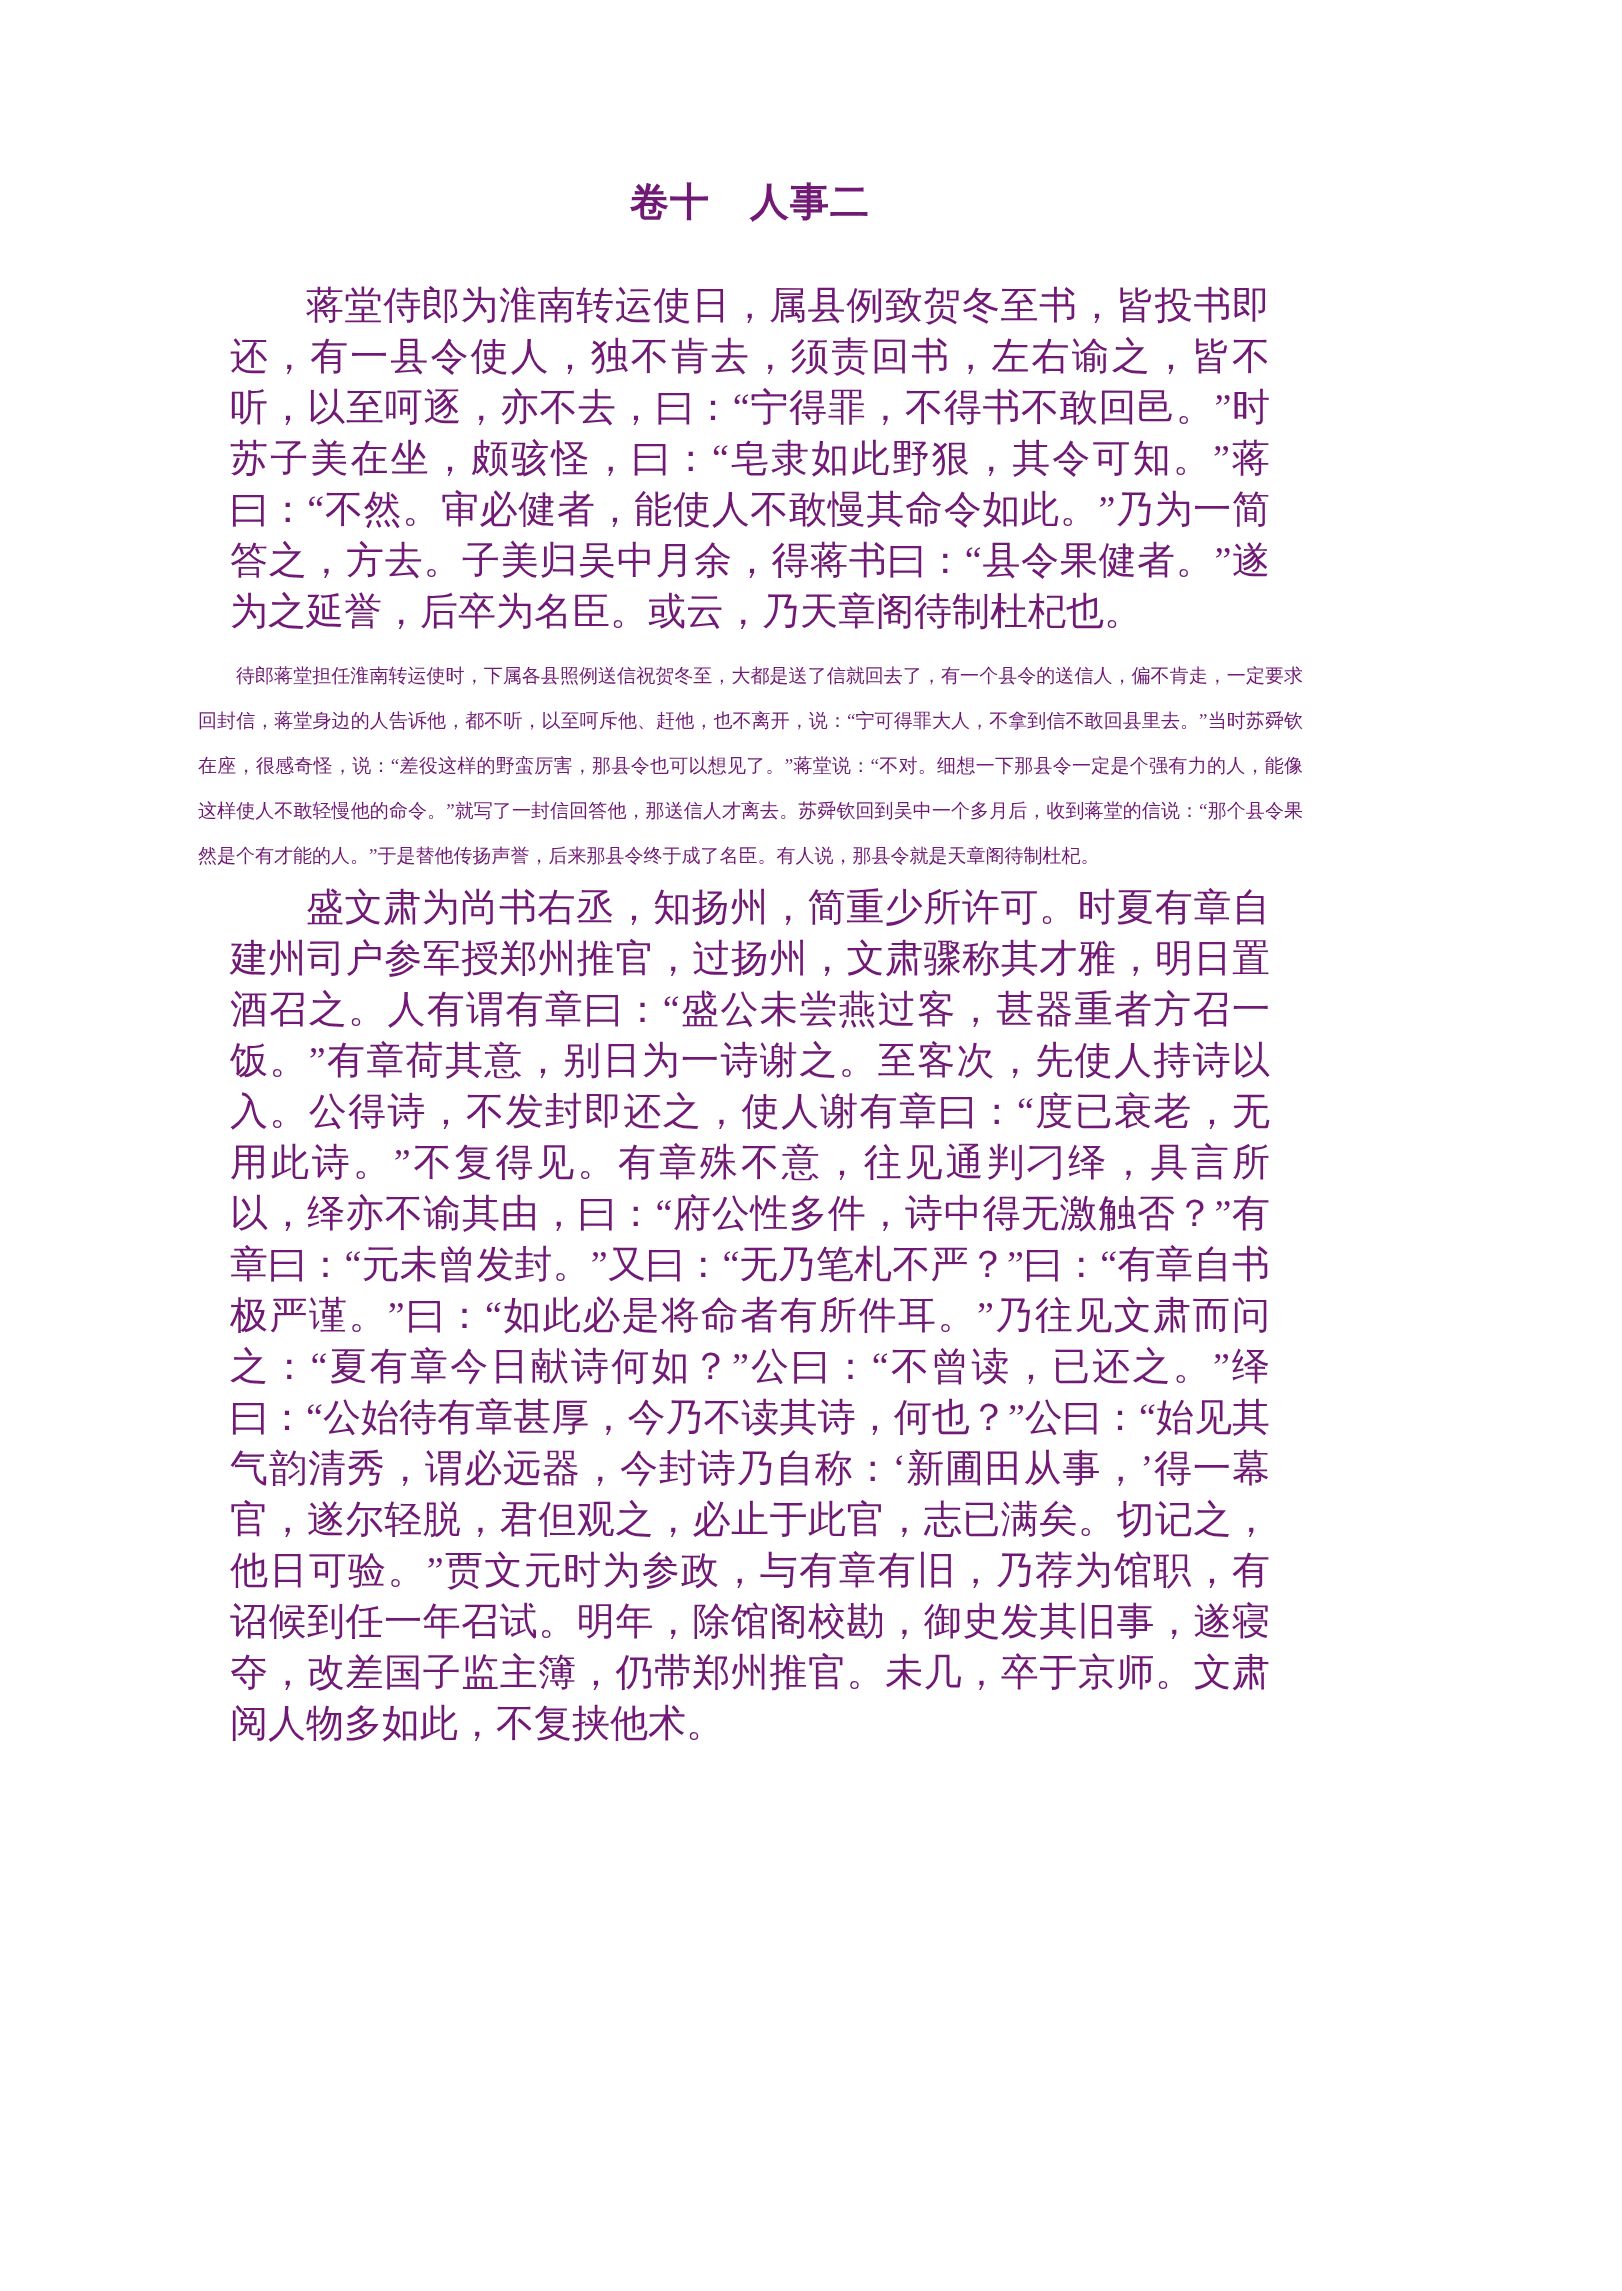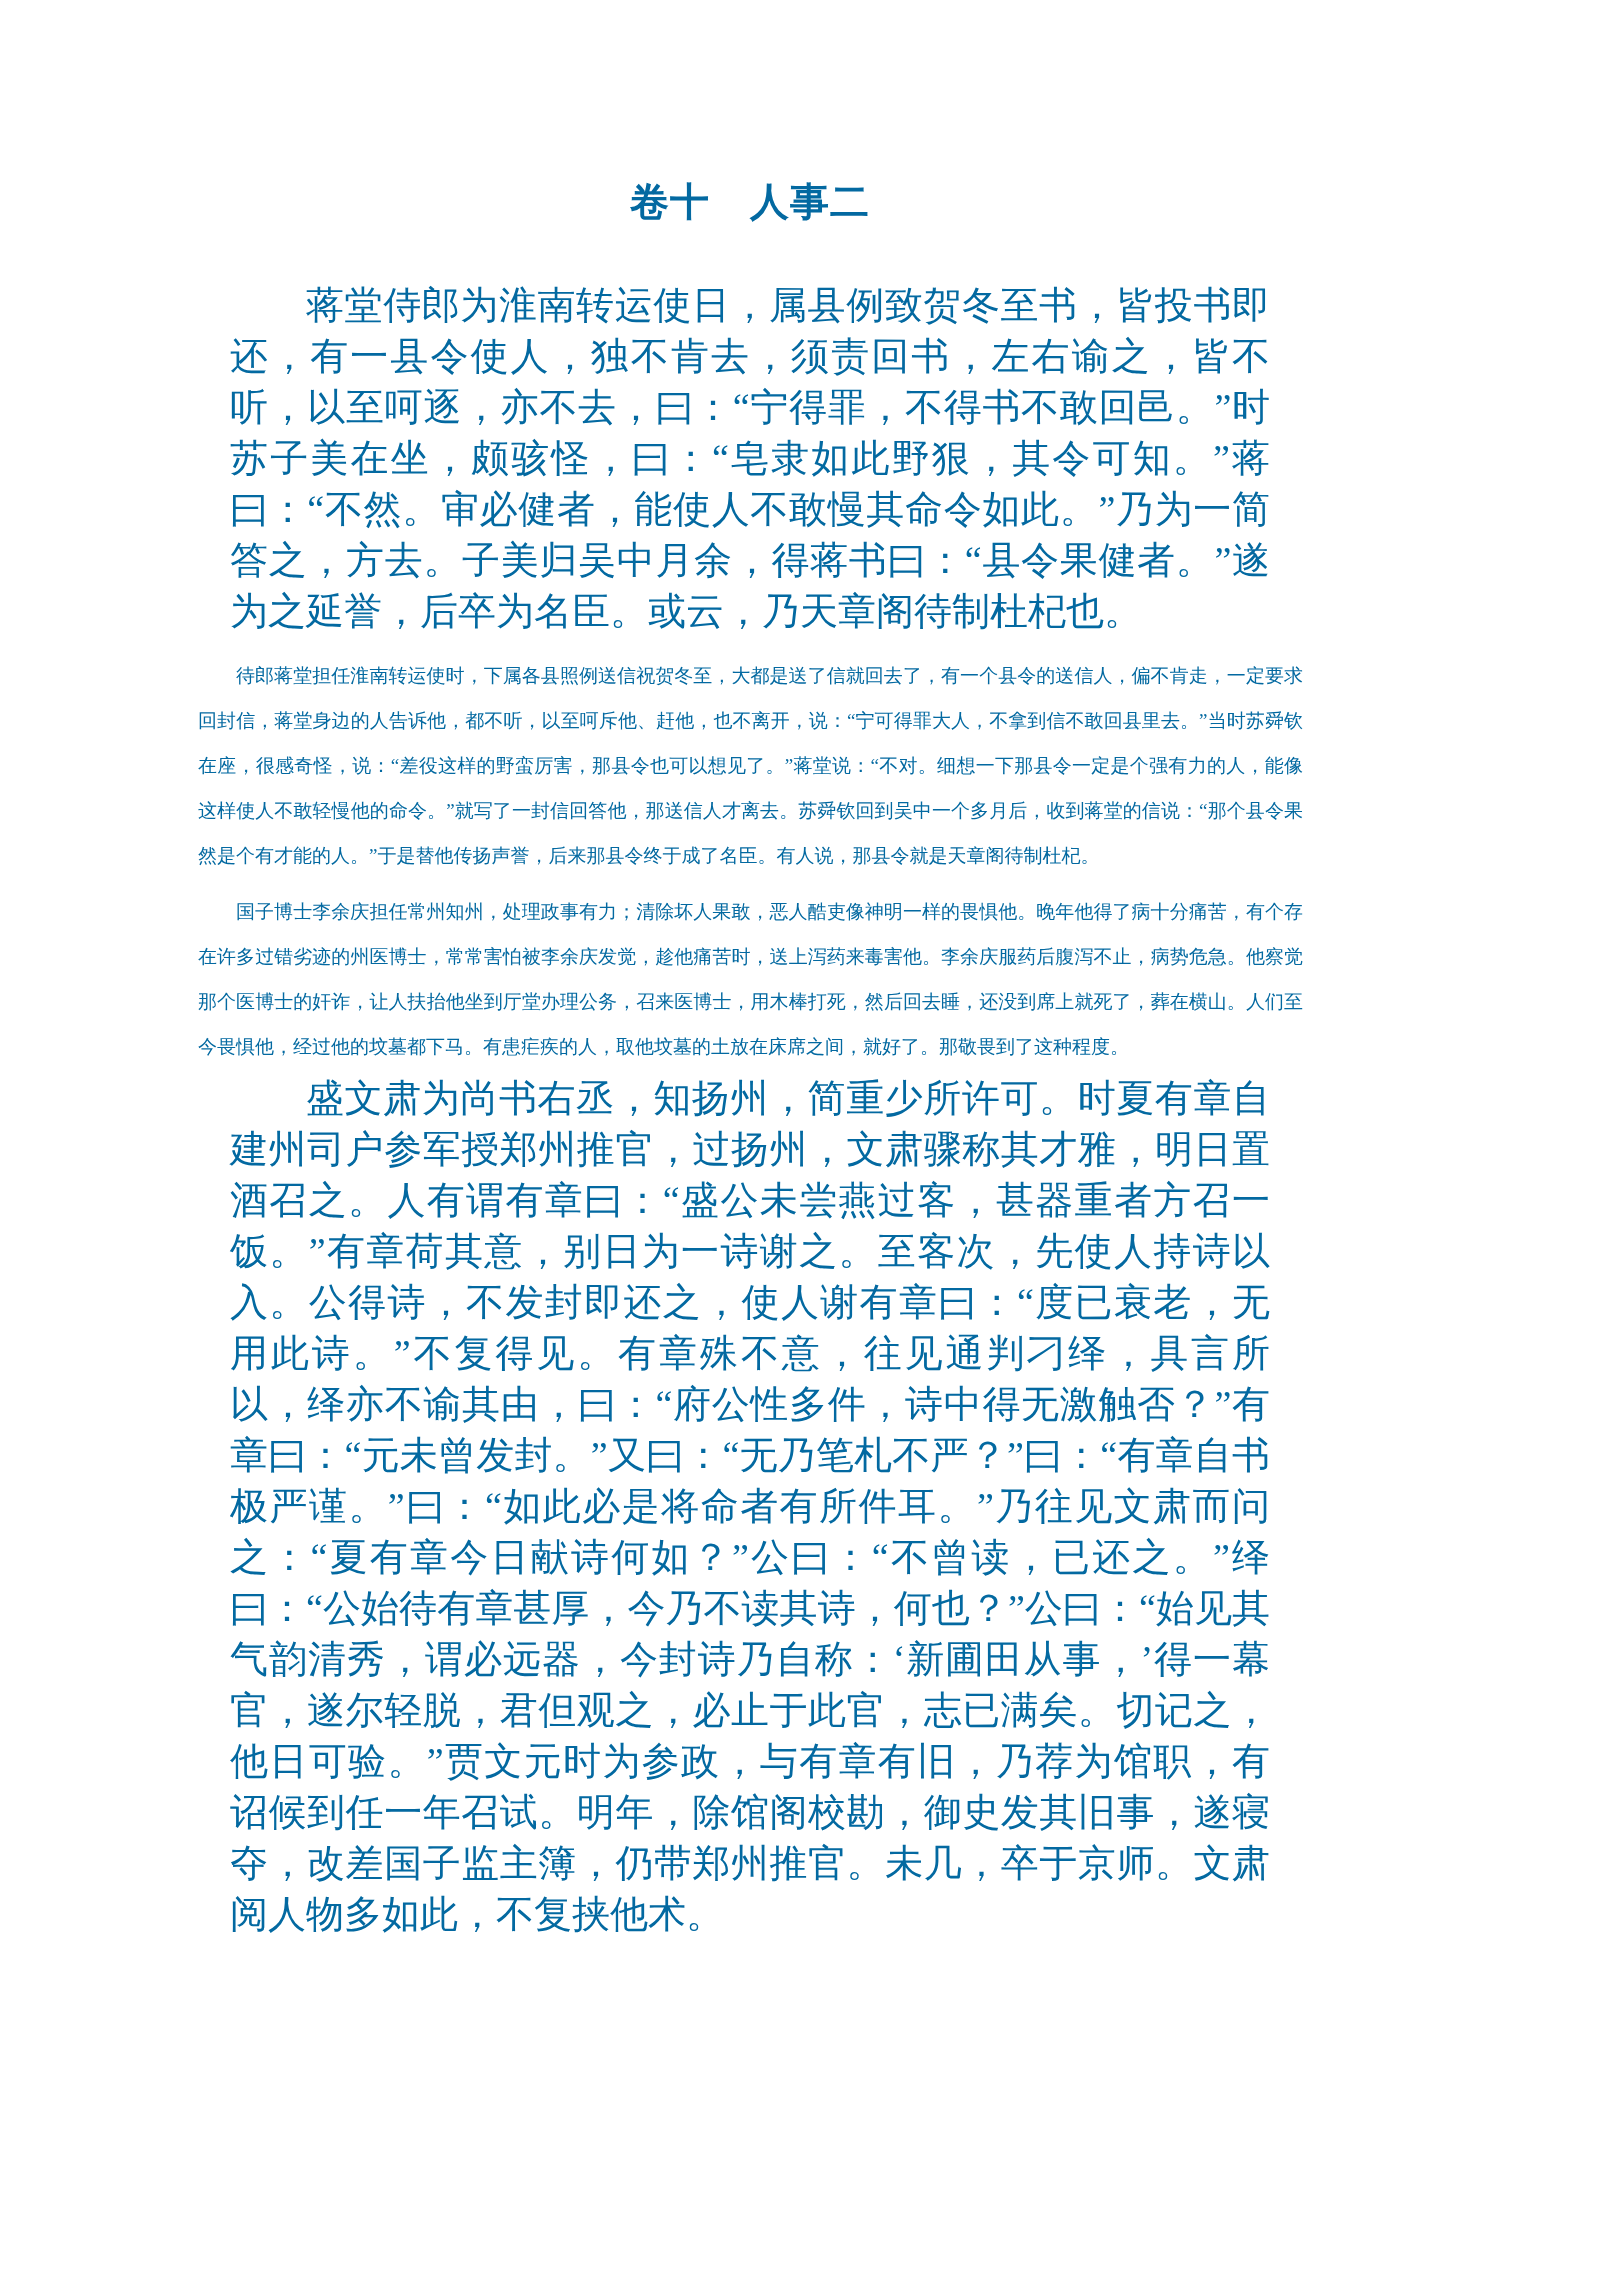--- a/index.html
+++ b/index.html
@@ -7,21 +7,21 @@
     padding: 0;
     background: #ffffff;
   }
   .page {
     position: relative;
     width: 1498px;
     height: 2292px;
     box-sizing: border-box;
     padding: 178px 228px 4px 230px;
     background: #ffffff;
-    color: #0369a1;
+    color: #701a75;
     font-family: "Liberation Serif", "DejaVu Serif", serif;
     overflow: hidden;
   }
   .doc-title {
     font-family: "Liberation Sans", "DejaVu Sans", sans-serif;
     font-weight: 700;
     font-size: 39px;
     line-height: 47px;
     text-align: center;
     letter-spacing: 1px;
@@ -53,17 +53,16 @@
 <body>
 
 <div class="page">
   <h1 class="doc-title">卷十　人事二</h1>
 
   <p class="para mt-p1">蒋堂侍郎为淮南转运使日，属县例致贺冬至书，皆投书即还，有一县令使人，独不肯去，须责回书，左右谕之，皆不听，以至呵逐，亦不去，曰：“宁得罪，不得书不敢回邑。”时苏子美在坐，颇骇怪，曰：“皂隶如此野狠，其令可知。”蒋曰：“不然。审必健者，能使人不敢慢其命令如此。”乃为一简答之，方去。子美归吴中月余，得蒋书曰：“县令果健者。”遂为之延誉，后卒为名臣。或云，乃天章阁待制杜杞也。</p>
 
   <p class="trans mt-tr1">待郎蒋堂担任淮南转运使时，下属各县照例送信祝贺冬至，大都是送了信就回去了，有一个县令的送信人，偏不肯走，一定要求回封信，蒋堂身边的人告诉他，都不听，以至呵斥他、赶他，也不离开，说：“宁可得罪大人，不拿到信不敢回县里去。”当时苏舜钦在座，很感奇怪，说：“差役这样的野蛮厉害，那县令也可以想见了。”蒋堂说：“不对。细想一下那县令一定是个强有力的人，能像这样使人不敢轻慢他的命令。”就写了一封信回答他，那送信人才离去。苏舜钦回到吴中一个多月后，收到蒋堂的信说：“那个县令果然是个有才能的人。”于是替他传扬声誉，后来那县令终于成了名臣。有人说，那县令就是天章阁待制杜杞。</p>
 
 
-  <p class="trans mt-tr2">国子博士李余庆担任常州知州，处理政事有力；清除坏人果敢，恶人酷吏像神明一样的畏惧他。晚年他得了病十分痛苦，有个存在许多过错劣迹的州医博士，常常害怕被李余庆发觉，趁他痛苦时，送上泻药来毒害他。李余庆服药后腹泻不止，病势危急。他察觉那个医博士的奸诈，让人扶抬他坐到厅堂办理公务，召来医博士，用木棒打死，然后回去睡，还没到席上就死了，葬在横山。人们至今畏惧他，经过他的坟墓都下马。有患疟疾的人，取他坟墓的土放在床席之间，就好了。那敬畏到了这种程度。</p>
 
   <p class="para mt-p3">盛文肃为尚书右丞，知扬州，简重少所许可。时夏有章自建州司户参军授郑州推官，过扬州，文肃骤称其才雅，明日置酒召之。人有谓有章曰：“盛公未尝燕过客，甚器重者方召一饭。”有章荷其意，别日为一诗谢之。至客次，先使人持诗以入。公得诗，不发封即还之，使人谢有章曰：“度已衰老，无用此诗。”不复得见。有章殊不意，往见通判刁绎，具言所以，绎亦不谕其由，曰：“府公性多件，诗中得无激触否？”有章曰：“元未曾发封。”又曰：“无乃笔札不严？”曰：“有章自书极严谨。”曰：“如此必是将命者有所件耳。”乃往见文肃而问之：“夏有章今日献诗何如？”公曰：“不曾读，已还之。”绎曰：“公始待有章甚厚，今乃不读其诗，何也？”公曰：“始见其气韵清秀，谓必远器，今封诗乃自称：‘新圃田从事，’得一幕官，遂尔轻脱，君但观之，必止于此官，志已满矣。切记之，他日可验。”贾文元时为参政，与有章有旧，乃荐为馆职，有诏候到任一年召试。明年，除馆阁校勘，御史发其旧事，遂寝夺，改差国子监主簿，仍带郑州推官。未几，卒于京师。文肃阅人物多如此，不复挟他术。</p>
 </div>
 
 
 </body></html>

